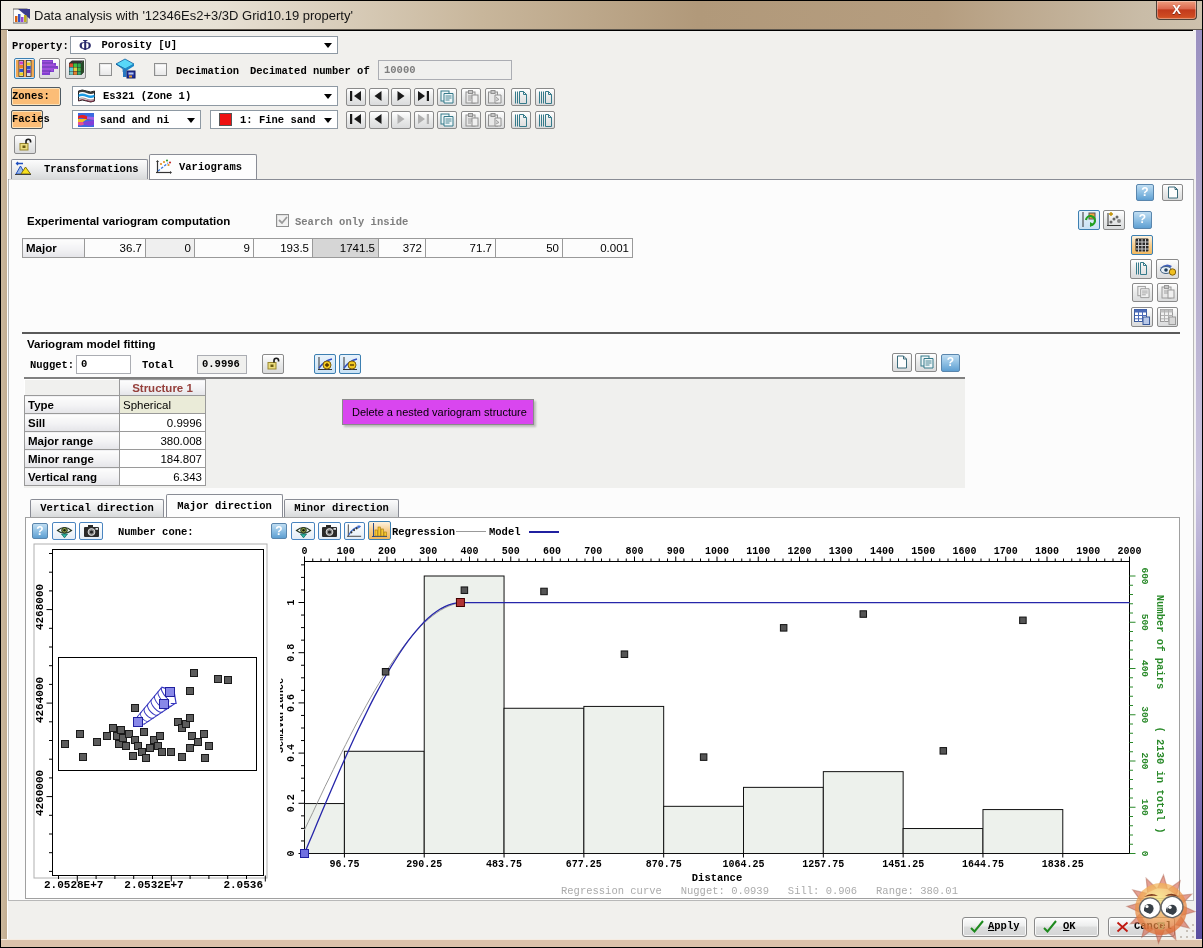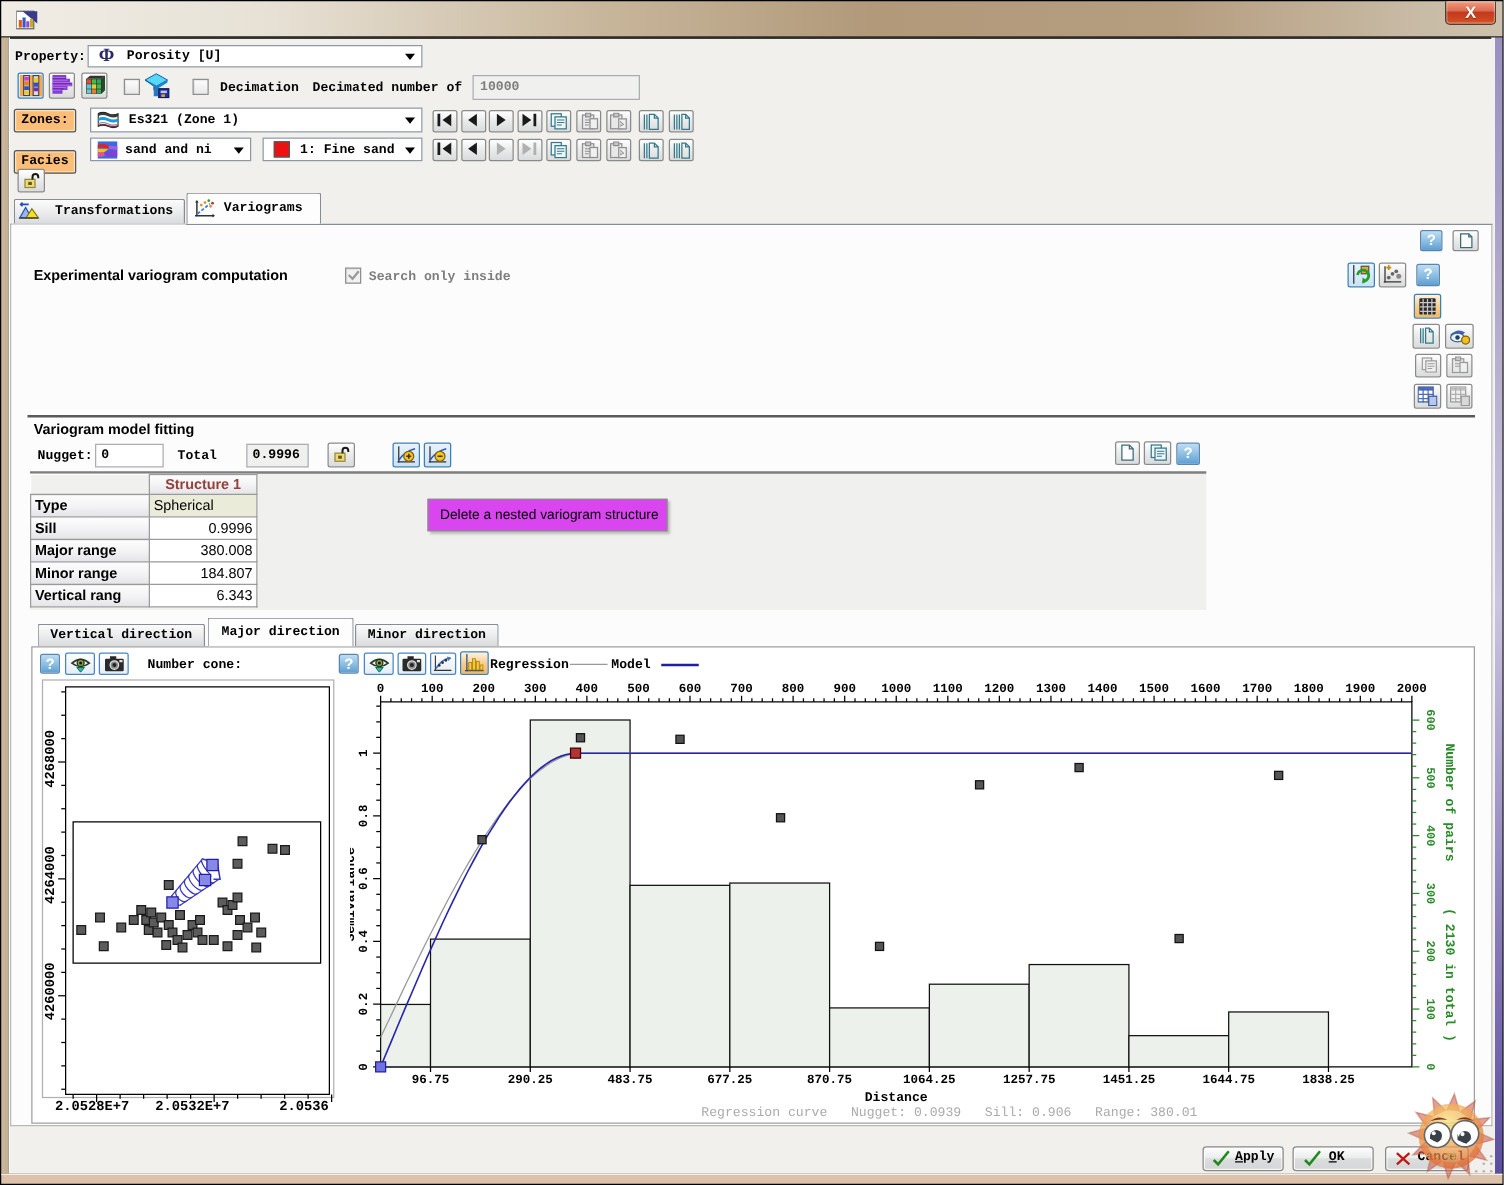--- a/index.html
+++ b/index.html
@@ -21,21 +21,21 @@
 #closebtn{position:absolute;left:1156px;top:1px;width:41px;height:19px;border:1px solid #4c4139;border-top:none;border-radius:0 0 4px 4px;
  background:linear-gradient(#EF9E7F 0%,#DD6A50 42%,#C23A1C 50%,#CE4A22 85%,#D95E2B 100%);box-shadow:inset 0 0 0 1px #ffffff55}
 #closebtn span{position:absolute;left:0;width:100%;text-align:center;top:1px;color:#fff;font-weight:bold;font-size:13px;font-family:"Liberation Sans",sans-serif;text-shadow:0 1px 0 #00000066}
 
 
 .combo{position:absolute;background:#fff;border:1px solid #8E99A3;display:flex;align-items:center}
 .combo .arr{position:absolute;right:5px;top:50%;margin-top:-2px;width:0;height:0;border:4px solid transparent;border-top:5px solid #000;border-bottom:none}
 .btn3d{position:absolute;border:1px solid #8a8a8a;border-radius:3px;background:linear-gradient(#fdfdfd,#eceded 45%,#dcdddd 50%,#d4d5d6);box-shadow:inset 0 0 0 1px #ffffffcc}
 .cb{position:absolute;width:13px;height:13px;background:linear-gradient(#fefefe,#e8e8e8);border:1px solid #8E8F8F;box-shadow:inset 1px 1px 0 #00000011}
 .obtn{position:absolute;border:1px solid #4e5a63;border-radius:2px;background:#FBBD77;box-shadow:inset 0 0 0 1px #fde2b8}
-.obtn span{position:absolute;width:100%;text-align:center;top:2px}
+.obtn span{position:absolute;width:100%;top:2px}
 .tbox{position:absolute;background:#fff;border:1px solid #ABADB3}
 .gtext{color:#7e7e7e}
 
 .tab{position:absolute;border:1px solid #898c95;border-bottom:none;border-radius:2px 2px 0 0;background:linear-gradient(#fcfcfc,#e8e9ea 60%,#d8dadb);text-align:center}
 .tab.active{background:#fdfdfd}
 
 .grid{border-collapse:collapse}
 .grid td,.grid th{border:1px solid #9a9a9a;font-size:11.5px;padding:0 3px;white-space:nowrap;overflow:hidden}
 .grid th{background:linear-gradient(#fdfdfd,#f2f2f4 55%,#e4e4e8);font-weight:bold}
 .hdrcell{background:linear-gradient(#fdfdfd,#f2f2f4 55%,#e4e4e8);font-weight:bold}
@@ -53,20 +53,21 @@
 <div id="outer"></div>
 <div id="titlebar">
   <svg class="abs" style="left:12px;top:6px" width="17" height="17" viewBox="0 0 17 17">
     <rect x="0" y="2" width="14" height="14" fill="#fdfdfd" stroke="#666"></rect>
     <polygon points="5,2 17,2 17,12" fill="#3a3a8c"></polygon>
     <rect x="2" y="9" width="2.5" height="6" fill="#d86010"></rect>
     <rect x="5" y="7" width="2.5" height="8" fill="#3a56c0"></rect>
     <rect x="8" y="10" width="2.5" height="5" fill="#9a4ad0"></rect>
     <rect x="11" y="8" width="2.5" height="7" fill="#c0b020"></rect>
   </svg>
+  <span class="ttext">Data analysis with '12346Es2+3/3D Grid10.19 property'</span>
 </div>
 <div id="brdL"></div>
 <div id="brdR2"></div>
 <div id="brdR"></div>
 <div id="brdB"></div>
 <div id="client"></div>
 <div id="closebtn">
     <span>X</span>
   </div>
 
@@ -136,21 +137,21 @@
     <path d="M0.5 2 Q4 0 8.5 2 T16.5 2 L16.5 12 Q13 14 8.5 12 T0.5 12 Z" fill="#fff" stroke="#1a1a1a" stroke-width="1"></path>
     <path d="M0.5 2 Q4 0 8.5 2 T16.5 2 L16.5 4 Q13 6 8.5 4 T0.5 4 Z" fill="#3a3a3a"></path>
     <path d="M0.5 5.5 Q4 3.5 8.5 5.5 T16.5 5.5 L16.5 8 Q13 10 8.5 8 T0.5 8 Z" fill="#1B9AE4"></path>
     <path d="M0.5 9.5 Q4 7.5 8.5 9.5 T16.5 9.5 L16.5 10.5 Q13 12.5 8.5 10.5 T0.5 10.5 Z" fill="#9a8a90"></path>
     <path d="M0.5 11 Q4 9.5 8.5 11 T16.5 11 L16.5 12 Q13 14 8.5 12 T0.5 12 Z" fill="#7a3048"></path>
   </svg>
   <span class="mono" style="margin-left:8px">Es321 (Zone 1)</span>
   <span class="arr"></span>
 </div>
 
-<div class="obtn" style="left:11px;top:120px;width:50px;height:19px">
+<div class="obtn" style="left:11px;top:110px;width:32px;height:19px">
     <span class="mono">Facies</span>
   </div>
 <div class="combo" style="left:72px;top:110px;width:129px;height:19px">
   <svg style="margin-left:5px" width="16" height="14" viewBox="0 0 16 14">
     <rect x="0" y="0" width="16" height="14" fill="#3a6ae0"></rect>
     <path d="M0 3 Q5 1 9 3.5 T16 4 L16 6 Q10 7 6 5.5 T0 6 Z" fill="#e82020"></path>
     <path d="M0 6 L9 6 L5 9 L0 9 Z" fill="#f0c020"></path>
     <path d="M5 9 L16 7 L16 12 Q10 13.5 6 11.5 L5 9 Z" fill="#8040d8"></path>
     <path d="M0 9 L5 9 L6 11.5 Q3 13 0 12 Z" fill="#e85090"></path>
     <path d="M9 3.5 L16 4 L16 7 L9 6 Z" fill="#a060e8"></path>
@@ -337,20 +338,32 @@
       <col style="width:49px">
       <col style="width:59px">
       <col style="width:59px">
       <col style="width:66px">
       <col style="width:47px">
       <col style="width:70px">
       <col style="width:67px">
       <col style="width:70px">
     </colgroup>
   <tbody>
+  <tr style="height:19px">
+    <td class="hdrcell">Major</td>
+        <td class="num">36.7</td>
+        <td class="num lgraycell">0</td>
+        <td class="num">9</td>
+        <td class="num">193.5</td>
+        <td class="num graycell">1741.5</td>
+        <td class="num">372</td>
+        <td class="num">71.7</td>
+        <td class="num">50</td>
+        <td class="num">0.001</td>
+  </tr>
 </tbody>
   </table>
 
 <div class="sq sel" style="left:1131px;top:235px;width:22px;height:20px;z-index:2"></div>
 <svg class="abs" style="left:1135px;top:238px;z-index:3" width="15" height="15" viewBox="0 0 15 15">
   <rect x="0.5" y="0.5" width="13" height="13" fill="#2a2a2a" rx="1"></rect>
   <path d="M3.5 1 V14 M7 1 V14 M10.5 1 V14 M1 4 H14 M1 7.5 H14 M1 11 H14" stroke="#c8c8c8" stroke-width="1"></path>
 </svg>
 <div class="sq" style="left:1130px;top:259px;width:22px;height:20px;z-index:2"></div>
 <svg class="abs" style="left:1135px;top:261px;z-index:3" width="13" height="15" viewBox="0 0 13 15">

